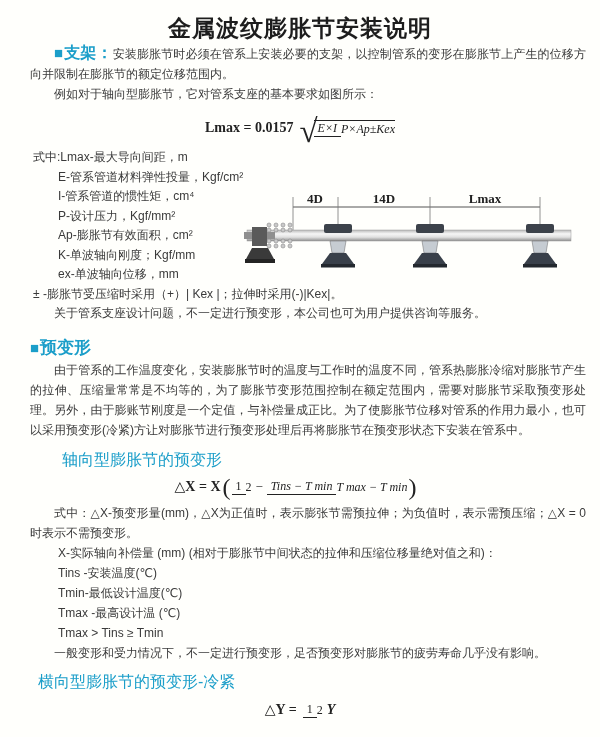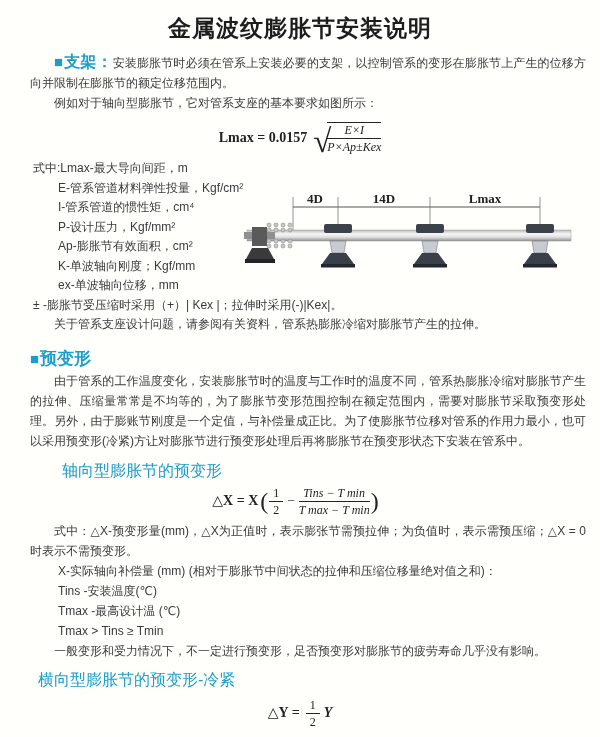--- a/index.html
+++ b/index.html
@@ -22,21 +22,21 @@
   .big-head{display:block; margin:14px 0 2px 30px; color:#1b9ec9; font-weight:bold; font-size:17px; line-height:20px;}
   .sub-head{color:#1b9ec9; font-weight:normal; font-size:16px; line-height:20px; margin:0;}
   .defs p{line-height:19.5px;}
   .ml58{margin-left:58px;}
   .ml33{margin-left:33px;}
 
   
   .formula{font-family:"Liberation Serif","DejaVu Serif",serif; color:#222; text-align:center;}
   .frow{display:inline-flex; align-items:center;}
   .flhs{font-weight:bold; font-size:14px; margin-right:6px; font-style:normal;text-align:right;}
-  .frac{display:inline-flex; flex-direction:column; text-align:center; font-size:12px; line-height:14px; vertical-align:middle;}
+  .frac{display:inline-flex; flex-direction:row; text-align:center; font-size:12px; line-height:14px; vertical-align:middle;}
   .frac .num{border-bottom:1px solid #222; padding:0 4px 1px;}
   .frac .den{padding-top:1px;}
   .ital{font-style:italic;}
   .radical{border-top:1.4px solid #222;}
   .sqrt-sign{font-size:33px; font-weight:400; line-height:30px; margin-right:-4px; transform:translateY(3px);}
   .paren{font-size:24px; font-weight:400; line-height:24px; margin:0 1px;}
   .op{margin:0 4px; font-size:13px;}
   .fy{font-weight:bold; font-style:italic; font-size:14px; margin-left:4px;}
 
   
@@ -48,21 +48,21 @@
   .f2{margin:5px 8px 4px 0;}
   .f3{margin:8px 0 6px 0;}
 </style>
 </head>
 <body>
 
 <div class="page">
 
   <h1 class="title">金属波纹膨胀节安装说明</h1>
 
-  <p class="just ind" style="margin-top:9px;"><span class="sec-head"><span class="sq">■</span><span>支架：</span></span><span>安装膨胀节时必须在管系上安装必要的支架，以控制管系的变形在膨胀节上产生的位移方向并限制在膨胀节的额定位移范围内。</span></p>
+  <p class="just ind" style=""><span class="sec-head"><span class="sq">■</span><span>支架：</span></span><span>安装膨胀节时必须在管系上安装必要的支架，以控制管系的变形在膨胀节上产生的位移方向并限制在膨胀节的额定位移范围内。</span></p>
   <p class="ind">例如对于轴向型膨胀节，它对管系支座的基本要求如图所示：</p>
 
   <div class="formula f1">
     <span class="frow">
       <span class="flhs">Lmax = 0.0157</span>
       <span class="sqrt-sign">√</span>
       <span class="frac radical">
         <span class="num ital">E×I</span>
         <span class="den ital">P×Ap±Kex</span>
       </span>
@@ -71,21 +71,21 @@
 
   <div class="defs">
     <p class="ml33">式中:Lmax-最大导向间距，m</p>
     <p class="ml58">E-管系管道材料弹性投量，Kgf/cm²</p>
     <p class="ml58">I-管系管道的惯性矩，cm⁴</p>
     <p class="ml58">P-设计压力，Kgf/mm²</p>
     <p class="ml58">Ap-膨胀节有效面积，cm²</p>
     <p class="ml58">K-单波轴向刚度；Kgf/mm</p>
     <p class="ml58">ex-单波轴向位移，mm</p>
     <p class="ml33">± -膨胀节受压缩时采用（+）| Kex |；拉伸时采用(-)|Kex|。</p>
-    <p class="ind">关于管系支座设计问题，请参阅有关资料，管系热膨胀冷缩对膨胀节产生的拉伸。</p>
+    <p class="ind">关于管系支座设计问题，不一定进行预变形，本公司也可为用户提供咨询等服务。</p>
   </div>
 
   <div class="diagram">
     <svg viewBox="0 0 352 104" xmlns="http://www.w3.org/2000/svg">
       <defs>
         <linearGradient id="pipeGrad" x1="0" y1="0" x2="0" y2="1">
           <stop offset="0" stop-color="#b9b9b9"></stop>
           <stop offset="0.35" stop-color="#f6f6f6"></stop>
           <stop offset="0.65" stop-color="#e0e0e0"></stop>
           <stop offset="1" stop-color="#8f8f8f"></stop>
@@ -166,20 +166,21 @@
       <span class="frac">
         <span class="num ital">Tins − T min</span>
         <span class="den ital">T max − T min</span>
       </span>
       <span class="paren">)</span>
     </span>
   </div>
   <p class="just ind">式中：△X-预变形量(mm)，△X为正值时，表示膨张节需预拉伸；为负值时，表示需预压缩；△X = 0时表示不需预变形。</p>
   <p class="ml58" style="margin-right:20px;">X-实际轴向补偿量 (mm) (相对于膨胀节中间状态的拉伸和压缩位移量绝对值之和)：</p>
   <p class="ml58">Tins -安装温度(℃)</p>
+  <p class="ml58">Tmin-最低设计温度(℃)</p>
   <p class="ml58">Tmax -最高设计温 (℃)</p>
   <p class="ml58">Tmax &gt; Tins ≥ Tmin</p>
   <p class="ind">一般变形和受力情况下，不一定进行预变形，足否预变形对膨胀节的疲劳寿命几乎没有影响。</p>
 
   <p class="sub-head" style="margin:9px 0 0 38px;">横向型膨胀节的预变形-冷紧</p>
   <div class="formula f3">
     <span class="frow">
       <span class="flhs">△Y =</span>
       <span class="frac">
         <span class="num">1</span>

